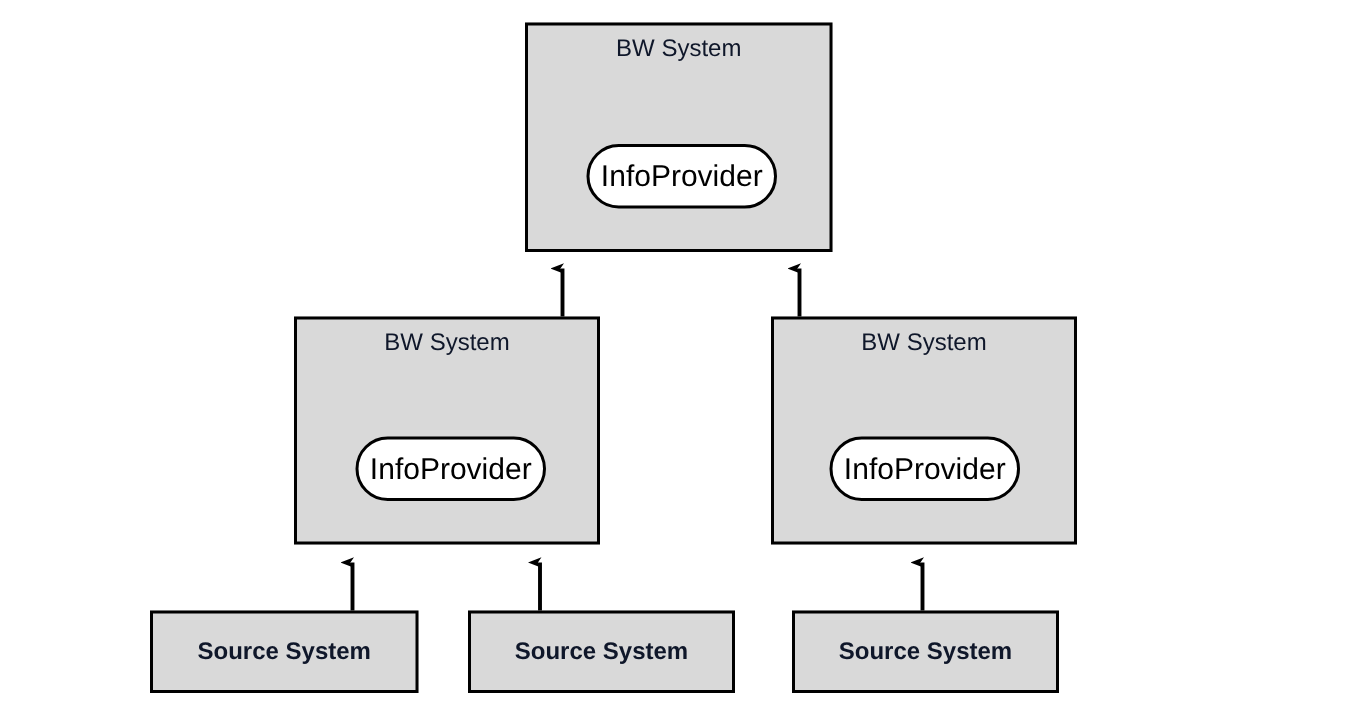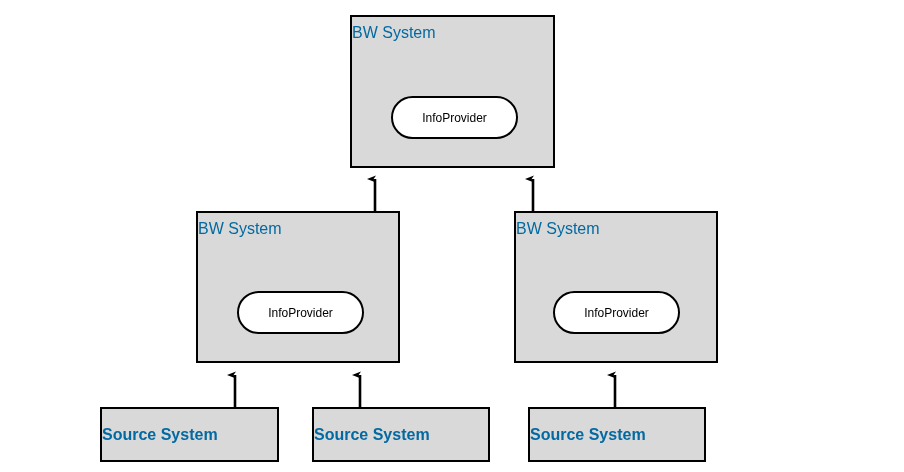--- a/index.html
+++ b/index.html
@@ -18,21 +18,22 @@
   .sys-box {
     position: absolute;
     box-sizing: border-box;
     background: #d9d9d9;
     border: 2px solid #000000;
   }
   .sys-label {
     position: absolute;
     left: 0;
     right: 0;
-    color: #0369a1;
+    text-align: center;
+    color: #0f172a;
     font-size: 16px;
     line-height: 20px;
     white-space: nowrap;
   }
   .bw-label { top: 6px; }
   .src-label {
     top: 50%;
     transform: translateY(-50%);
     font-weight: bold;
   }
@@ -40,21 +41,21 @@
     position: absolute;
     box-sizing: border-box;
     background: #ffffff;
     border: 2px solid #000000;
     border-radius: 22px;
     display: flex;
     align-items: center;
     justify-content: center;
   }
   .infoprovider span {
-    font-size: 12px;
+    font-size: 20px;
     line-height: 18px;
     color: #000000;
     white-space: nowrap;
   }
   .arrow-svg {
     position: absolute;
     overflow: visible;
   }
 </style>
 </head>

